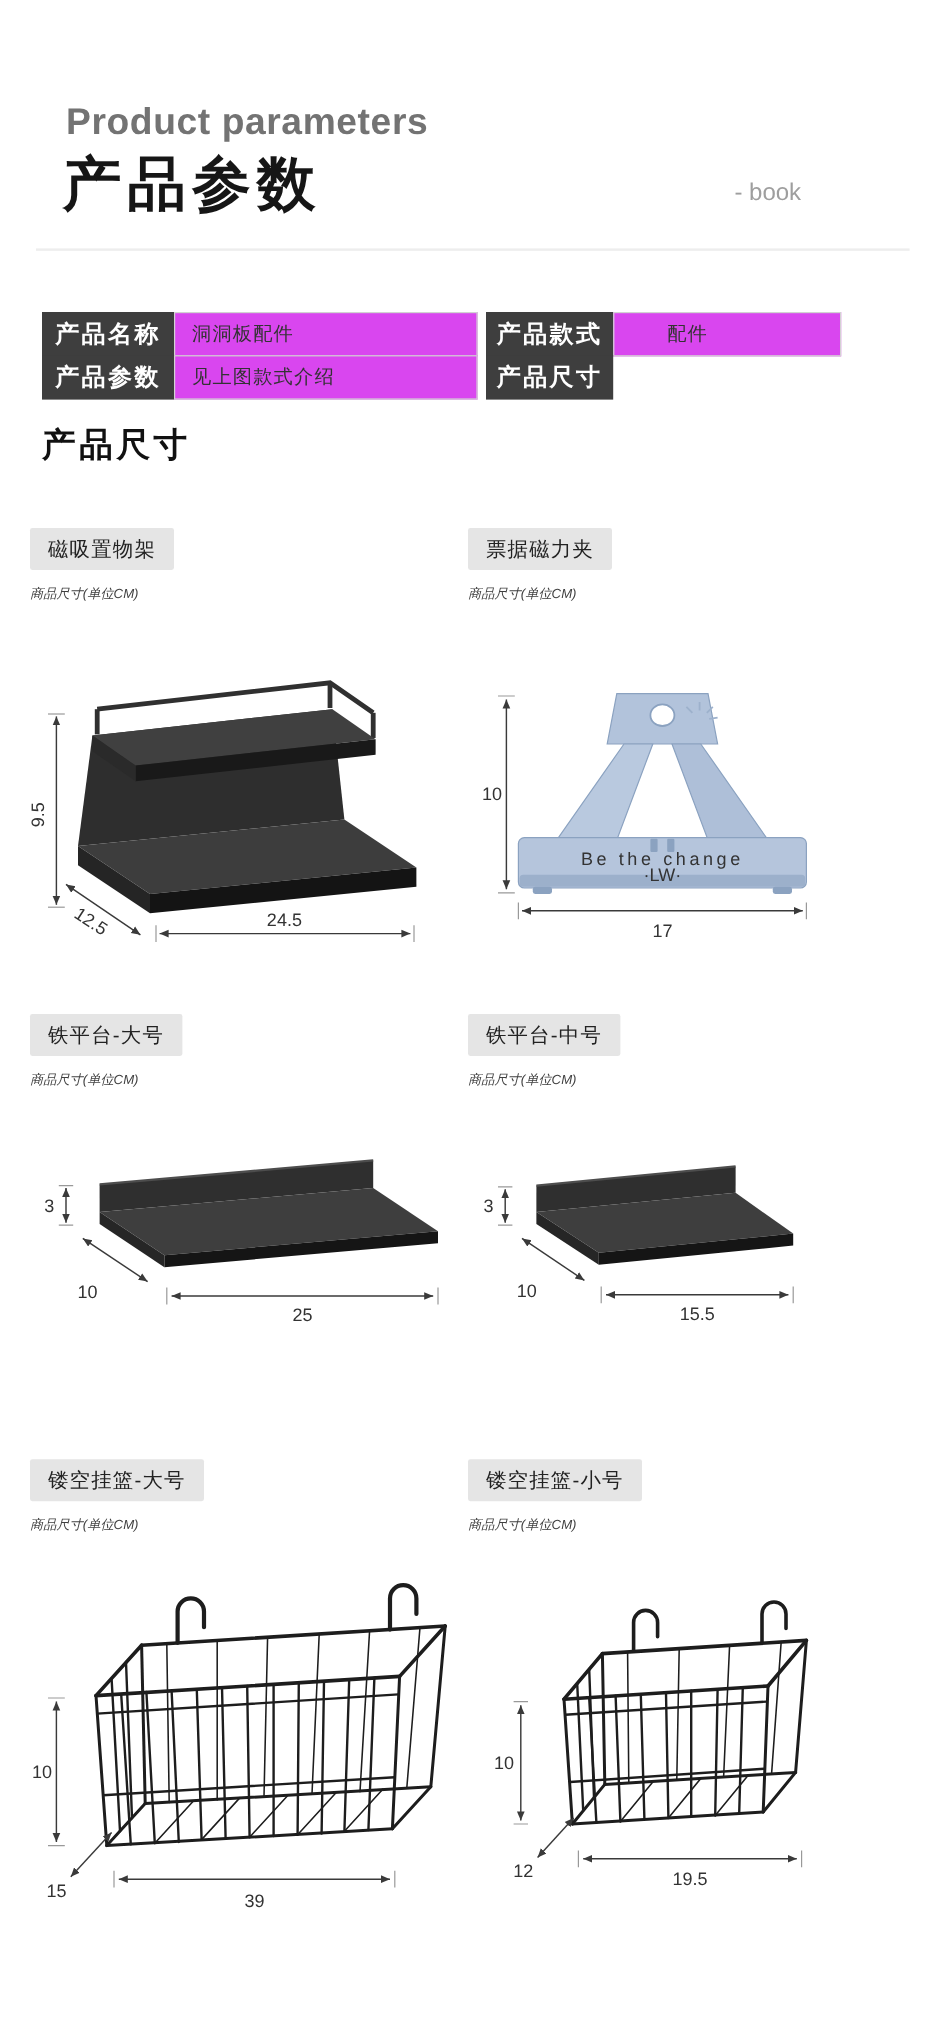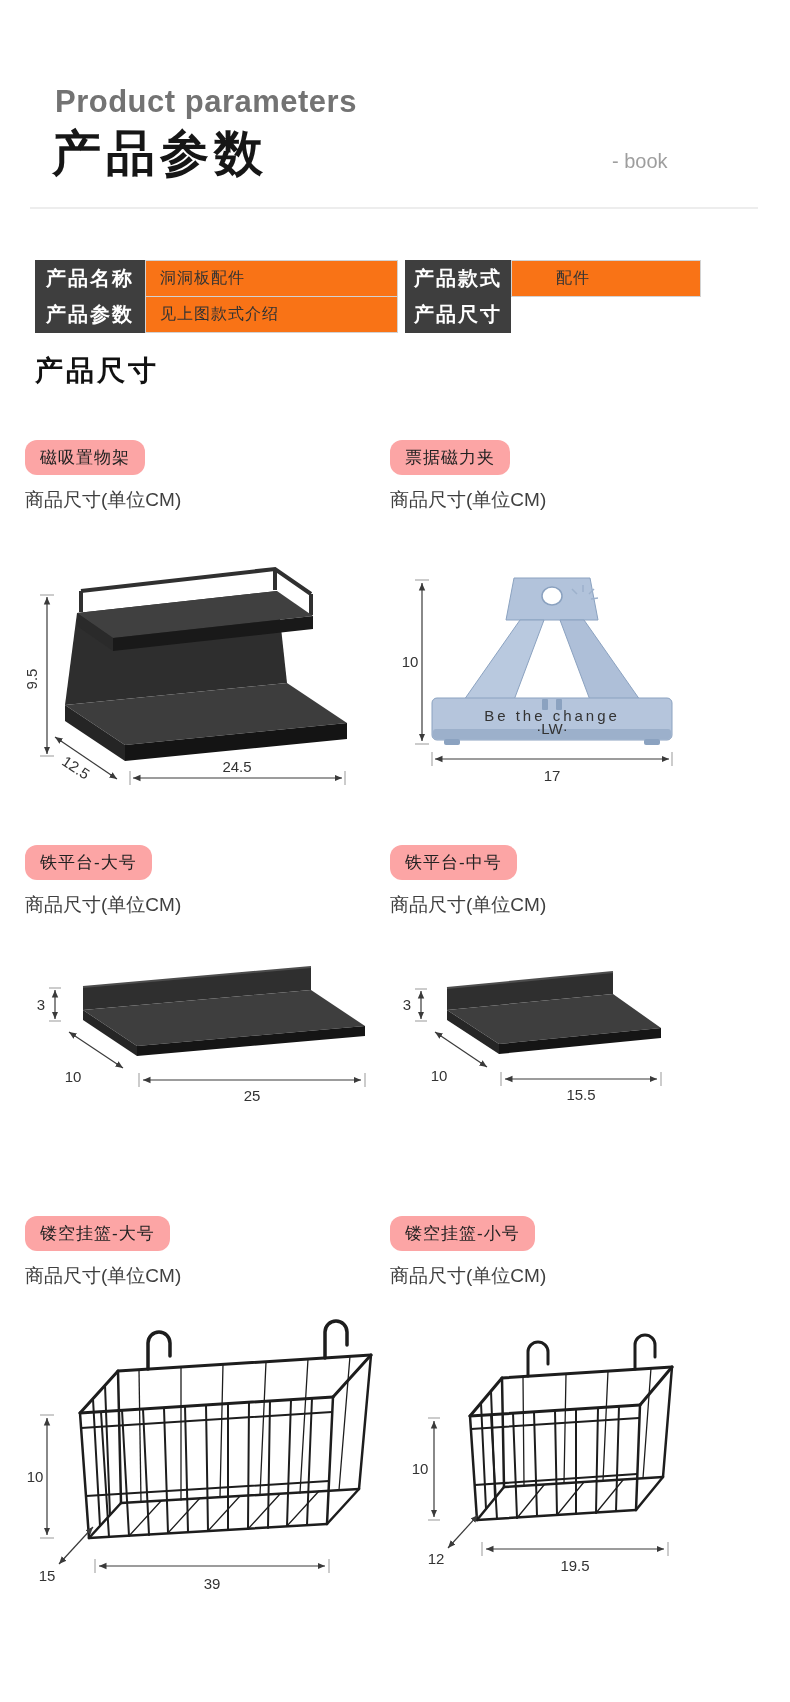--- a/index.html
+++ b/index.html
@@ -13,32 +13,32 @@
   .side-note { position:absolute; left:612px; top:150px; font-size:20px; color:#9e9e9e; }
   .divider { position:absolute; left:30px; top:207px; width:728px; height:2px; background:#ededed; }
 
   
   .spec-table { position:absolute; left:35px; top:260px; width:666px; }
   .spec-row { display:flex; height:37px; }
   .spec-row + .spec-row { margin-top:-1px; }
   .spec-label { width:110px; flex:none; background:#3e3e3e; color:#fff; font-size:20px; font-weight:bold;
                 display:flex; align-items:center; justify-content:center; letter-spacing:2px; }
   .spec-label.l2 { width:106px; }
-  .spec-value { flex:none; border:1px solid #d2d2d2; background:#f97316; color:#333; font-size:16px;
+  .spec-value { flex:none; border:1px solid #d2d2d2; background:#d946ef; color:#333; font-size:16px;
                 display:flex; align-items:center; padding-left:14px; letter-spacing:1px; }
   .v1 { width:253px; } .v2 { width:190px;padding-left:44px; }
   .spec-gap { width:7px; flex:none; }
 
   .section-title { position:absolute; left:35px; top:352px; font-size:28px; font-weight:bold; color:#111; letter-spacing:3px; }
 
   
   .card { position:absolute; width:370px; height:400px; }
-  .tag { display:inline-block; background:#fca5a5; color:#222; font-size:17px; padding:6px 15px;
-         border-radius:12px; letter-spacing:1px; }
-  .size-note { margin-top:12px; font-size:19px; color:#3f3f3f; }
+  .tag { display:inline-block; background:#e5e5e5; color:#222; font-size:17px; padding:6px 15px;
+         border-radius:2px; letter-spacing:1px; }
+  .size-note { margin-top:12px; font-size:11px; color:#3f3f3f;font-style:italic; }
   .diagram { position:absolute; }
 
   svg text { font-family:"Liberation Sans", sans-serif; fill:#333; font-size:15px; }
   .dim { stroke:#3a3a3a; stroke-width:1.2; }
   .tick { stroke:#999; stroke-width:1; }
 </style>
 </head>
 <body>
 
 <svg width="0" height="0" style="position:absolute" aria-hidden="true">

